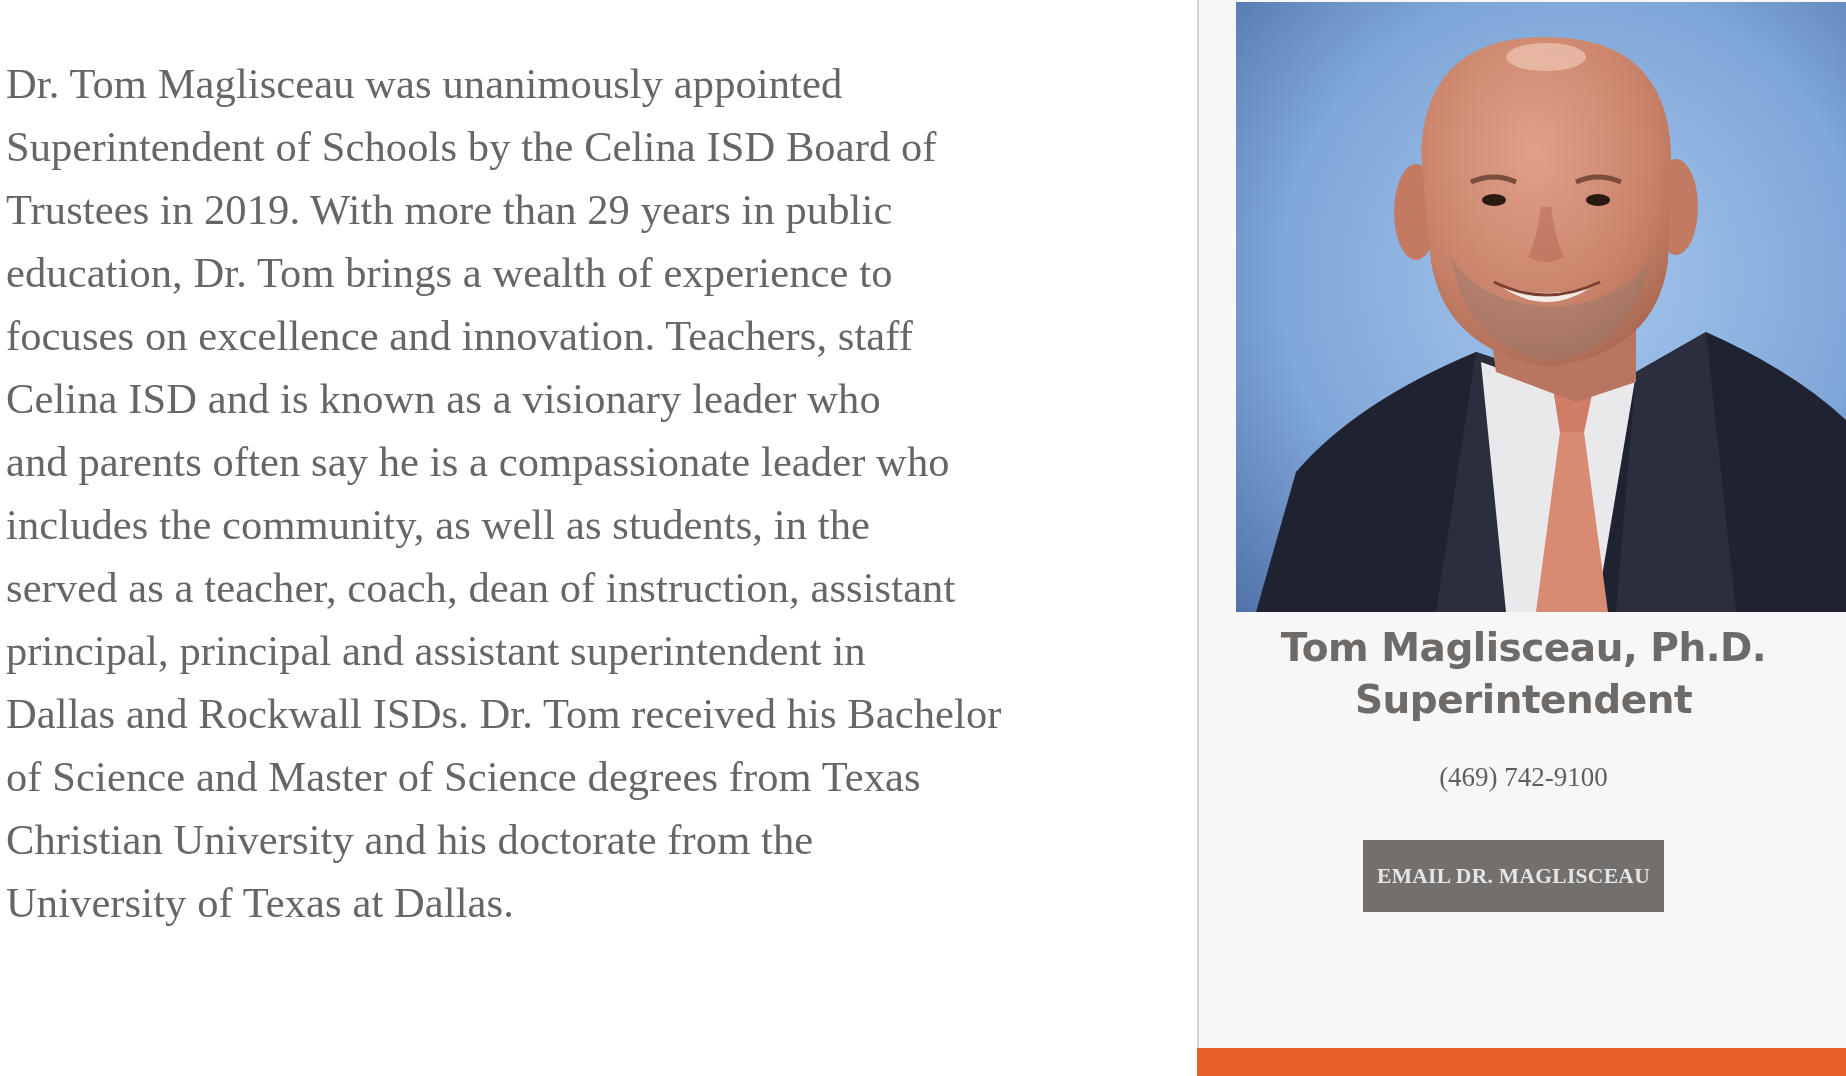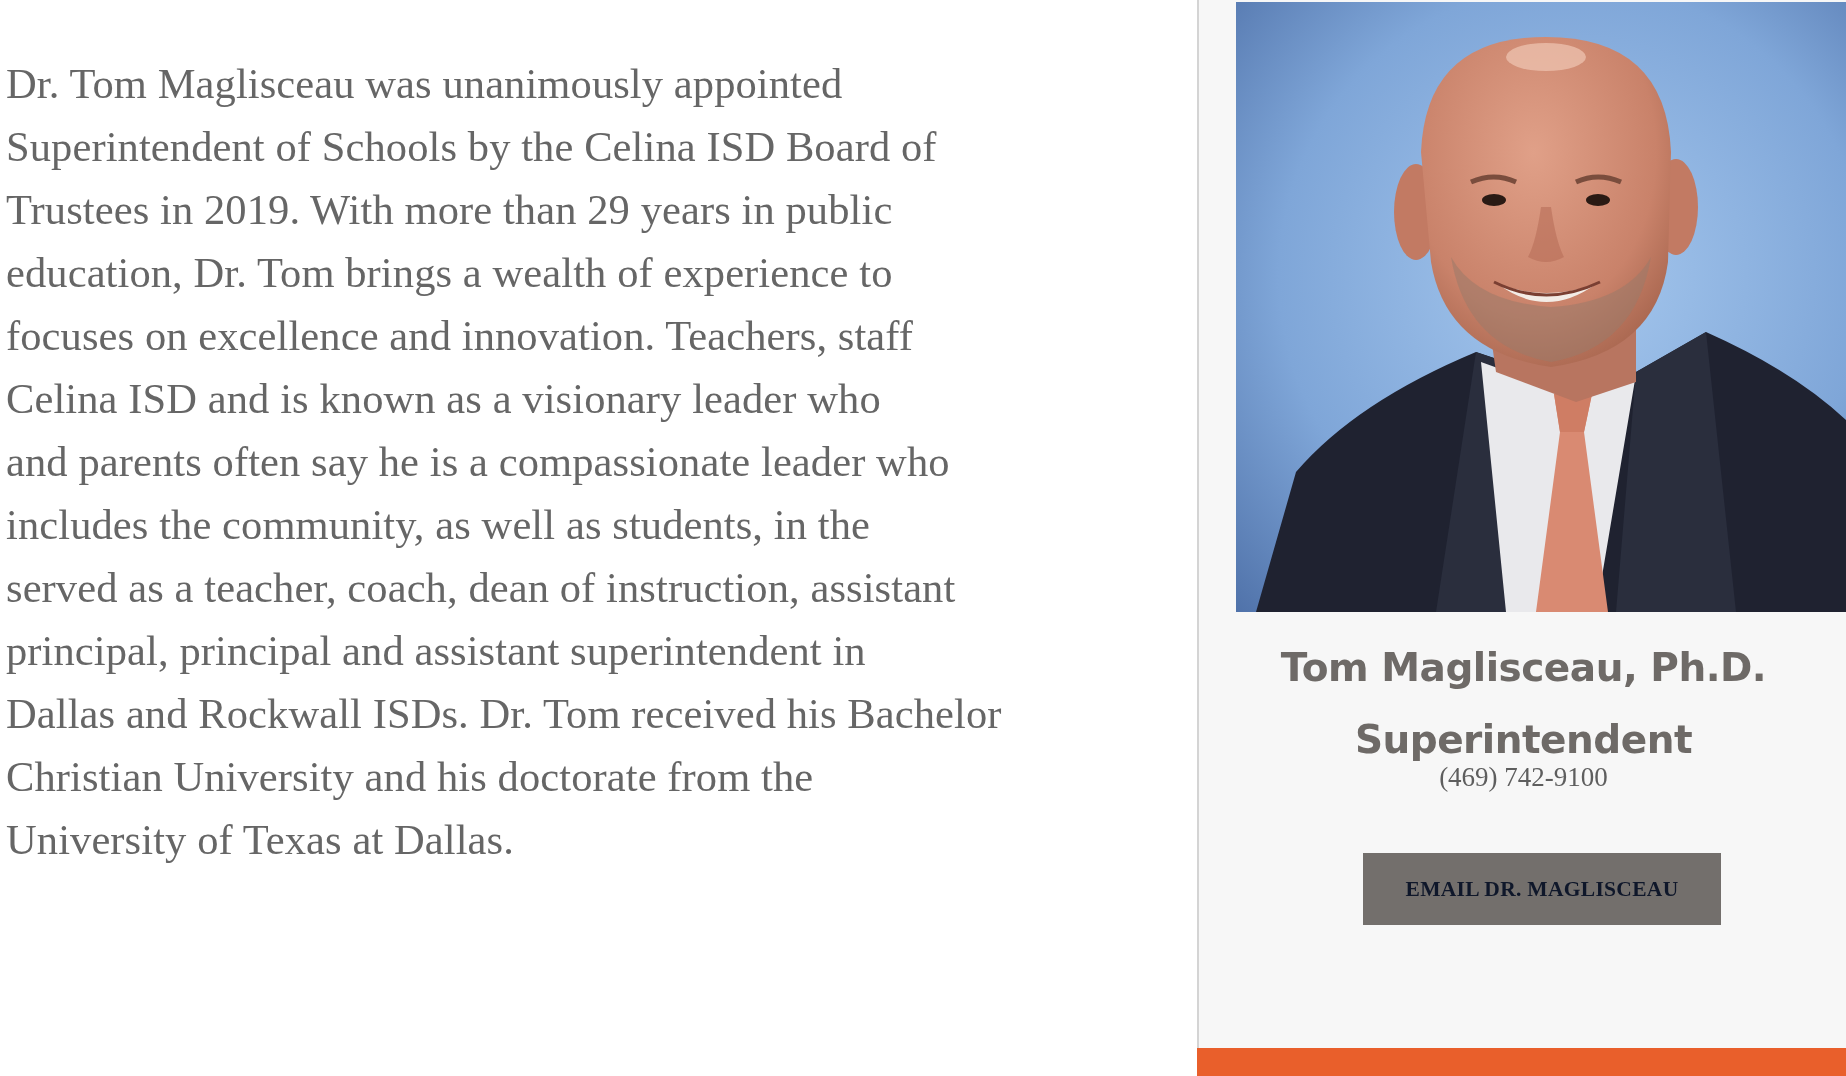--- a/index.html
+++ b/index.html
@@ -56,51 +56,50 @@
       right: 0;
       top: 622px;
       text-align: center;
       font-family: "DejaVu Sans", "Liberation Sans", sans-serif;
       font-weight: bold;
       font-size: 39px;
       line-height: 52px;
       color: #6e6a67;
       letter-spacing: -0.5px;
     }
-    .name-block span { display: block; margin-top: 20px; }
+    .name-block span { display: block; }
 
     .phone {
       position: absolute;
       left: 2px;
       right: 0;
       top: 762px;
       text-align: center;
       font-family: "Liberation Serif", "DejaVu Serif", serif;
       font-size: 27px;
       color: #5e5e5e;
     }
 
     .email-button {
       position: absolute;
       left: 164px;
       top: 840px;
-      width: 358px;
+      width: 301px;
       height: 72px;
       background: #736f6c;
-      color: #0f172a;
+      color: #e5e5e5;
       border: none;
       font-family: "Liberation Serif", "DejaVu Serif", serif;
       font-weight: bold;
       font-size: 21.5px;
       letter-spacing: 0.3px;
       display: flex;
       align-items: center;
       justify-content: center;
       cursor: pointer;
-      margin-top: 13px;
     }
 
     .accent-bar {
       position: absolute;
       left: -2px;
       right: 0;
       top: 1048px;
       height: 28px;
       background: #e95f2b;
     }
@@ -116,20 +115,21 @@
       <span class="bio-line">Superintendent of Schools by the Celina ISD Board of</span>
       <span class="bio-line">Trustees in 2019. With more than 29 years in public</span>
       <span class="bio-line">education, Dr. Tom brings a wealth of experience to</span>
       <span class="bio-line">focuses on excellence and innovation. Teachers, staff</span>
       <span class="bio-line">Celina ISD and is known as a visionary leader who</span>
       <span class="bio-line">and parents often say he is a compassionate leader who</span>
       <span class="bio-line">includes the community, as well as students, in the</span>
       <span class="bio-line">served as a teacher, coach, dean of instruction, assistant</span>
       <span class="bio-line">principal, principal and assistant superintendent in</span>
       <span class="bio-line">Dallas and Rockwall ISDs. Dr. Tom received his Bachelor</span>
+      <span class="bio-line">of Science and Master of Science degrees from Texas</span>
       <span class="bio-line">Christian University and his doctorate from the</span>
       <span class="bio-line">University of Texas at Dallas.</span>
     </p>
   </div>
 
   <aside class="profile-card">
     <div class="photo" role="img" aria-label="Portrait of Tom Maglisceau">
       <svg viewBox="0 0 612 610" preserveAspectRatio="none">
         <defs>
           <radialGradient id="bg" cx="0.55" cy="0.45" r="0.8">

